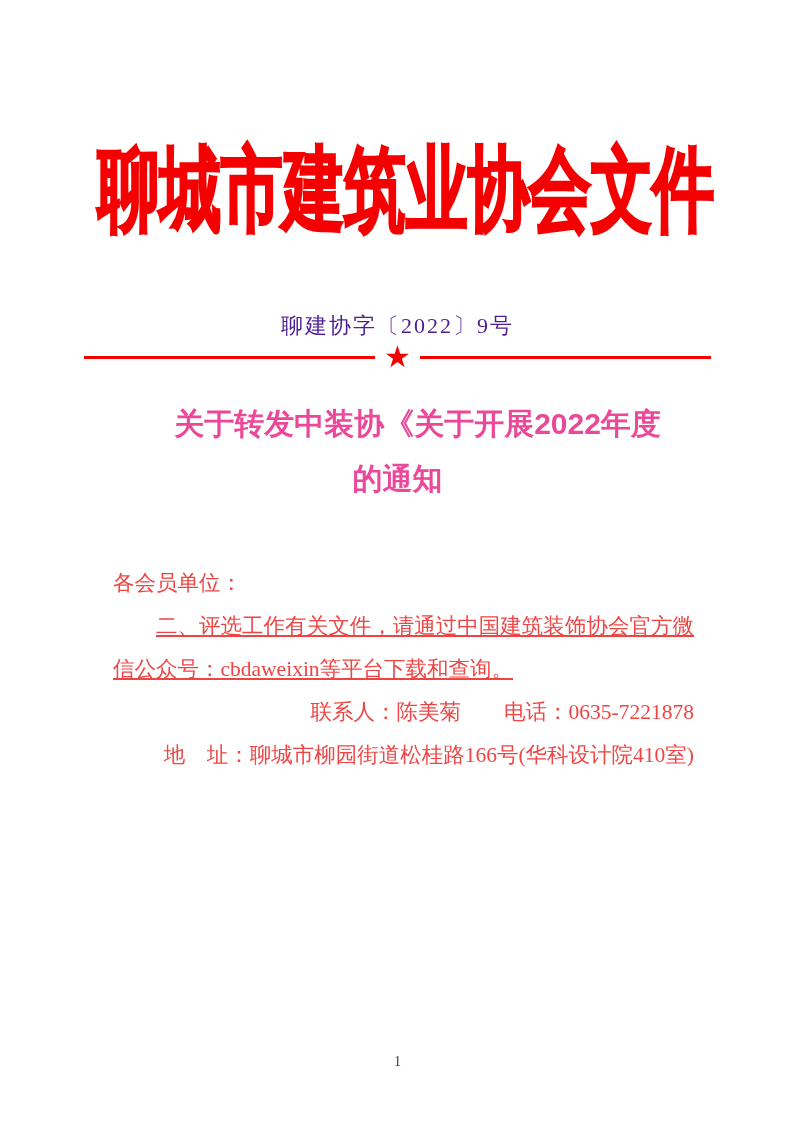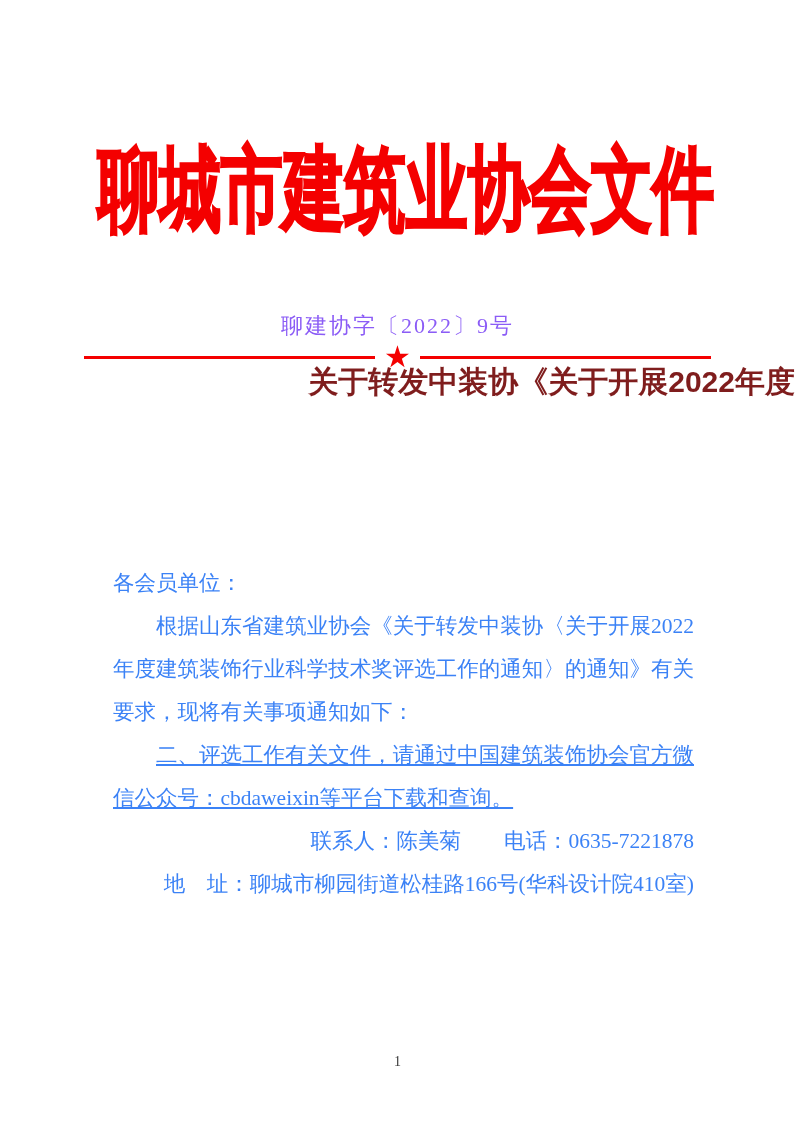--- a/index.html
+++ b/index.html
@@ -31,21 +31,21 @@
   }
   .doc-number {
     position: absolute;
     top: 311px;
     left: 0;
     width: 100%;
     text-align: center;
     font-size: 22px;
     line-height: 30px;
     letter-spacing: 2px;
-    color: #8b5cf6;
+    color: #4c1d95;
   }
   .divider {
     position: absolute;
     top: 342px;
     left: 84px;
     right: 84px;
     height: 30px;
     display: flex;
     align-items: center;
   }
@@ -56,40 +56,40 @@
   }
   .divider .star {
     color: var(--accent-red, #f40000);
     font-size: 30px;
     line-height: 30px;
     padding: 0 9px;
     font-family: "DejaVu Sans", sans-serif;
   }
   .notice-title {
     position: absolute;
-    top: 354px;
+    top: 396px;
     left: 0;
     width: 100%;
-    text-align: right;
+    text-align: center;
     font-family: "Liberation Sans", "DejaVu Sans", sans-serif;
     font-weight: bold;
     font-size: 30px;
     line-height: 55px;
-    color: #7f1d1d;
+    color: #ec4899;
   }
   .notice-title .t1 { padding-left: 40px; }
   .body-text {
     position: absolute;
     top: 562px;
     left: 113px;
     width: 581px;
     font-size: 21.5px;
     line-height: 43px;
     text-align: justify;
-    color: #3b82f6;
+    color: #ef4444;
   }
   .body-text p { margin: 0; }
   .indent { text-indent: 2em; }
   .mt5 { margin-top: 5px; text-decoration: underline; }
   .mt8 { margin-top: 8px; font-family: Liberation Serif, serif; }
   .mt9 { margin-top: 9px; }
   .contact-line, .address-line {
     padding-left: 26px;
     text-align: right;
     text-indent: 0;
@@ -114,25 +114,25 @@
   <div class="doc-number">聊建协字〔2022〕9号</div>
 
   <div class="divider">
     <span class="seg"></span>
     <span class="star">★</span>
     <span class="seg"></span>
   </div>
 
   <div class="notice-title">
     <div class="t1">关于转发中装协《关于开展2022年度</div>
+    <div class="t3">的通知</div>
   </div>
 
   <div class="body-text">
     <p>各会员单位：</p>
-    <p class="indent">根据山东省建筑业协会《关于转发中装协〈关于开展2022年度建筑装饰行业科学技术奖评选工作的通知〉的通知》有关要求，现将有关事项通知如下：</p>
     <p class="indent mt5">二、评选工作有关文件，请通过中国建筑装饰协会官方微信公众号：cbdaweixin等平台下载和查询。</p>
     <p class="contact-line mt9">联系人：陈美菊　　电话：0635-7221878</p>
     <p class="address-line mt8">地　址：聊城市柳园街道松桂路166号(华科设计院410室)</p>
   </div>
 
   <div class="page-number">1</div>
 
 </div>
 
 </body></html>

